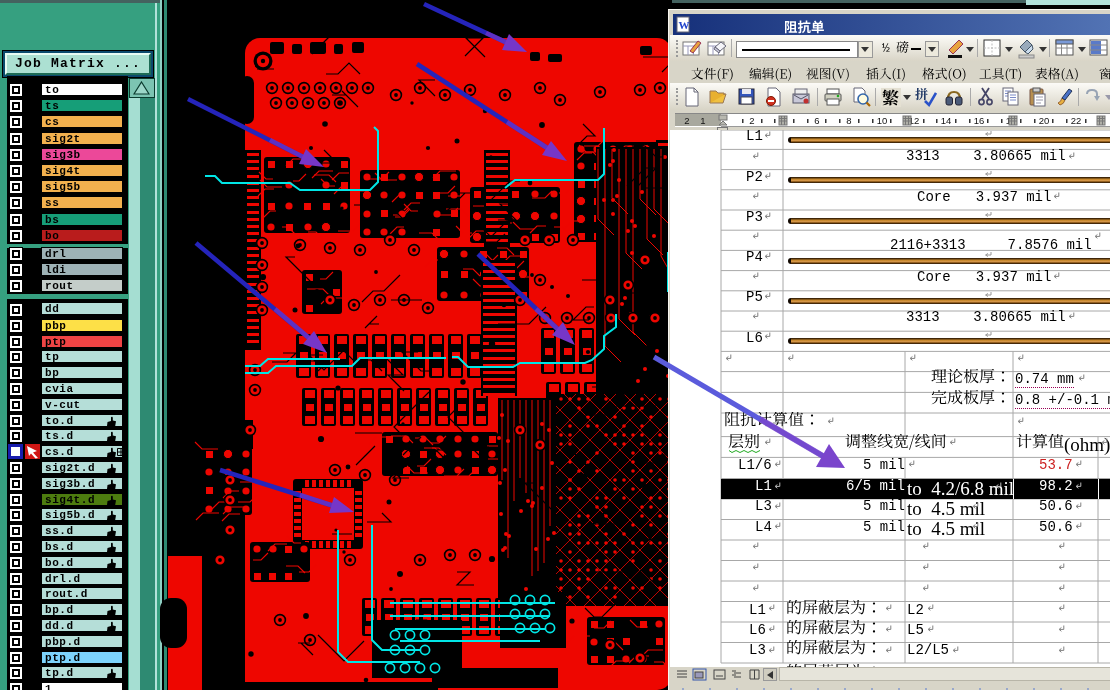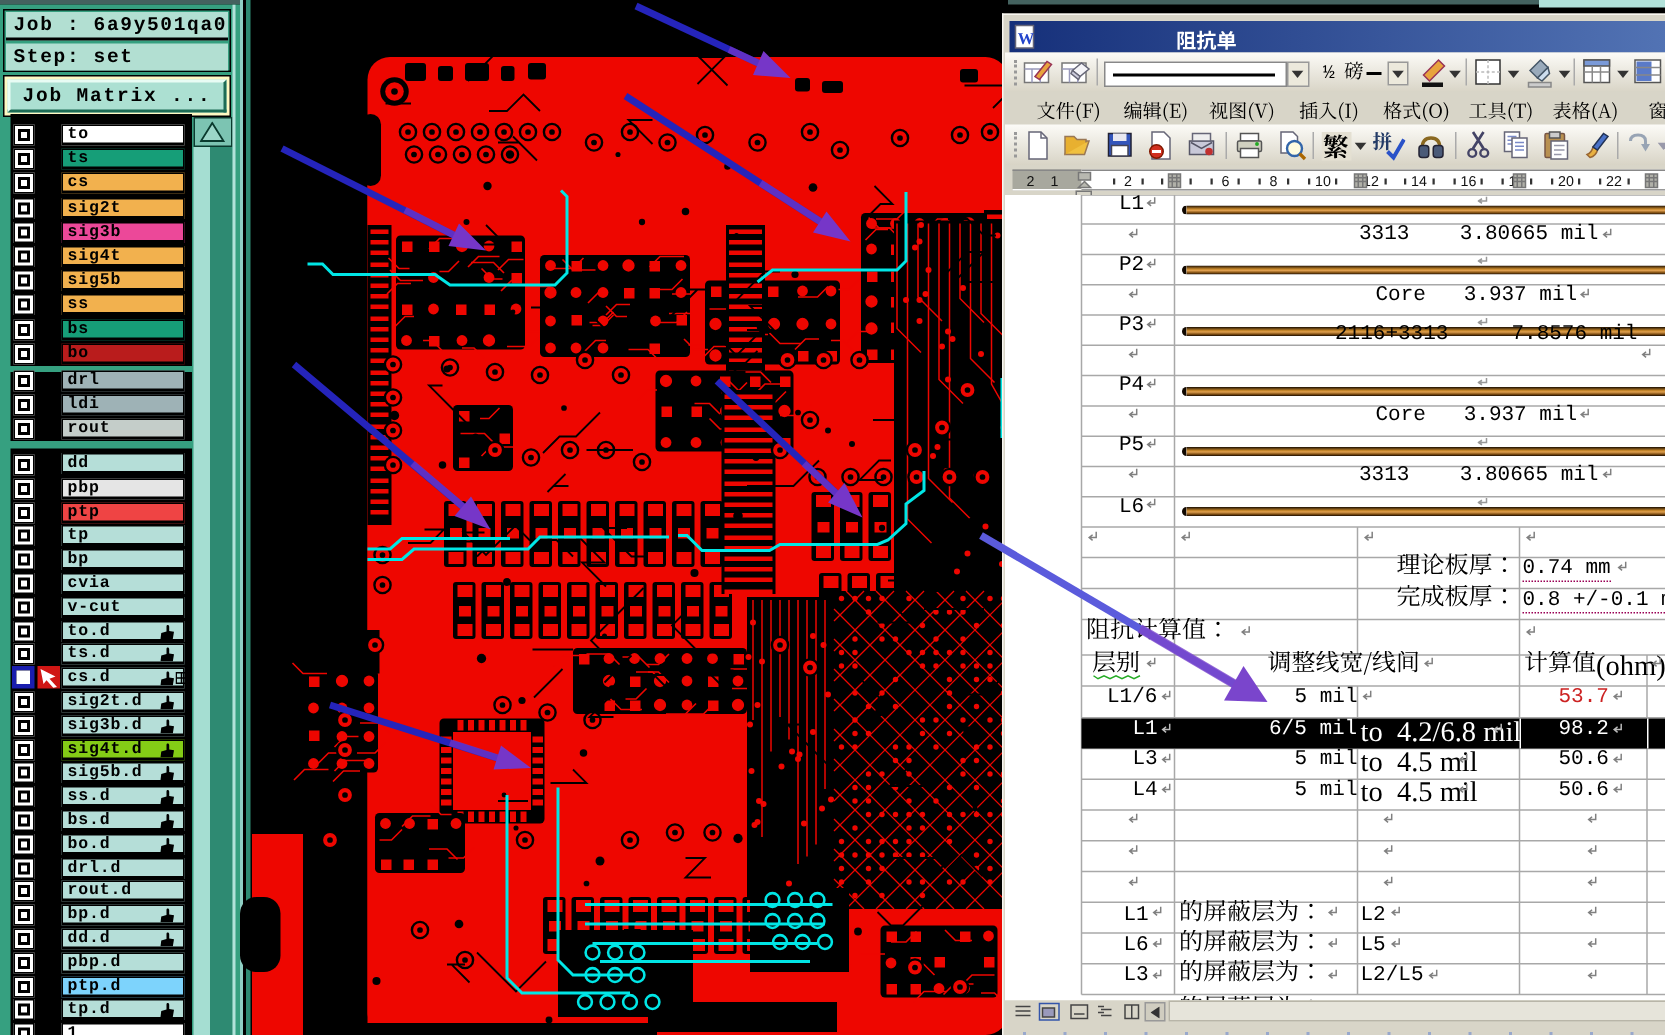--- a/index.html
+++ b/index.html
@@ -1190,25 +1190,21 @@
 
 <line x1="318" y1="254" x2="404" y2="335" stroke="#2524bb" stroke-width="4.6"></line>
 <line x1="376" y1="309" x2="404" y2="335" stroke="#7636c8" stroke-width="4.6" stroke-opacity="0.7"></line>
 <polygon points="415,345 403,322 392,335" fill="#7636c8"></polygon>
 
 <line x1="60" y1="470" x2="180" y2="508" stroke="#2524bb" stroke-width="4.6"></line>
 <line x1="140" y1="495" x2="180" y2="508" stroke="#7636c8" stroke-width="4.6" stroke-opacity="0.7"></line>
 <polygon points="194,512 174,497 169,513" fill="#7636c8"></polygon>
   </svg>
 <div class="abs" style="left:0;top:3px;width:160px;height:687px;background:#36a080;overflow:hidden">
-<div class="abs" style="left:2px;top:3px;width:152px;height:42px;border:1px solid #000;background:#36a080">
-<div class="abs mono" style="left:1px;top:1px;width:148px;height:19px;background:#b2dfd2;border-bottom:2px solid #000;font-weight:bold;font-size:13px;color:#000;line-height:18px;padding-left:5px;letter-spacing:1.1px">Job : 6a9y501qa0</div>
-<div class="abs mono" style="left:1px;top:22px;width:148px;height:18px;background:#b2dfd2;font-weight:bold;font-size:13px;color:#000;line-height:17px;padding-left:5px;letter-spacing:1.1px">Step: set</div>
-</div>
-<div class="abs" style="left:2px;top:47px;width:152px;height:28px;border:1px solid #000;background:#fef9c3">
+<div class="abs" style="left:2px;top:47px;width:152px;height:28px;border:1px solid #000;background:#0c4a6e">
 <div class="abs mono" style="left:2px;top:2px;width:146px;height:22px;background:#ace0d2;border-top:2px solid #e8fcf4;border-left:2px solid #e8fcf4;border-right:2px solid #1d6b55;border-bottom:2px solid #1d6b55;font-weight:bold;font-size:13px;color:#000;line-height:18px;padding-left:8px;letter-spacing:1.2px">Job Matrix ...</div>
 </div>
 <div class="abs" style="left:7px;top:73px;width:121px;height:614px;background:#000"></div>
 
 <div class="abs" style="left:9px;top:80px;width:14px;height:14px;background:#fff;border:1.5px solid #000"></div>
 <div class="abs" style="left:12px;top:83px;width:8px;height:8px;background:#fff;border:2px solid #000"></div>
 <div class="abs row-label" style="left:41px;top:80px;width:82px;height:14px;background:#ffffff;border:1px solid #000;border-bottom:2px solid #000">to</div>
 
 <div class="abs" style="left:9px;top:96px;width:14px;height:14px;background:#fff;border:1.5px solid #000"></div>
 <div class="abs" style="left:12px;top:99px;width:8px;height:8px;background:#fff;border:2px solid #000"></div>
@@ -1259,21 +1255,21 @@
 <div class="abs" style="left:12px;top:279px;width:8px;height:8px;background:#fff;border:2px solid #000"></div>
 <div class="abs row-label" style="left:41px;top:276px;width:82px;height:14px;background:#c4cdc9;border:1px solid #000;border-bottom:2px solid #000">rout</div>
 <div class="abs" style="left:0px;top:291px;width:140px;height:5px;background:#36a080"></div>
 
 <div class="abs" style="left:9px;top:300px;width:14px;height:14px;background:#fff;border:1.5px solid #000"></div>
 <div class="abs" style="left:12px;top:303px;width:8px;height:8px;background:#fff;border:2px solid #000"></div>
 <div class="abs row-label" style="left:41px;top:299px;width:82px;height:14px;background:#b5ded8;border:1px solid #000;border-bottom:2px solid #000">dd</div>
 
 <div class="abs" style="left:9px;top:316px;width:14px;height:14px;background:#fff;border:1.5px solid #000"></div>
 <div class="abs" style="left:12px;top:319px;width:8px;height:8px;background:#fff;border:2px solid #000"></div>
-<div class="abs row-label" style="left:41px;top:316px;width:82px;height:14px;background:#e5e5e5;border:1px solid #000;border-bottom:2px solid #000">pbp</div>
+<div class="abs row-label" style="left:41px;top:316px;width:82px;height:14px;background:#fde047;border:1px solid #000;border-bottom:2px solid #000">pbp</div>
 
 <div class="abs" style="left:9px;top:332px;width:14px;height:14px;background:#fff;border:1.5px solid #000"></div>
 <div class="abs" style="left:12px;top:335px;width:8px;height:8px;background:#fff;border:2px solid #000"></div>
 <div class="abs row-label" style="left:41px;top:332px;width:82px;height:14px;background:#ef4444;border:1px solid #000;border-bottom:2px solid #000">ptp</div>
 
 <div class="abs" style="left:9px;top:347px;width:14px;height:14px;background:#fff;border:1.5px solid #000"></div>
 <div class="abs" style="left:12px;top:350px;width:8px;height:8px;background:#fff;border:2px solid #000"></div>
 <div class="abs row-label" style="left:41px;top:347px;width:82px;height:14px;background:#b5ded8;border:1px solid #000;border-bottom:2px solid #000">tp</div>
 
 <div class="abs" style="left:9px;top:363px;width:14px;height:14px;background:#fff;border:1.5px solid #000"></div>
@@ -1326,21 +1322,21 @@
 
 <div class="abs" style="left:9px;top:474px;width:14px;height:14px;background:#fff;border:1.5px solid #000"></div>
 <div class="abs" style="left:12px;top:477px;width:8px;height:8px;background:#fff;border:2px solid #000"></div>
 <div class="abs row-label" style="left:41px;top:474px;width:82px;height:14px;background:#b5ded8;border:1px solid #000;border-bottom:2px solid #000">sig3b.d</div>
 <svg class="abs" style="left:106px;top:476px" width="10" height="10">
       <path d="M1,10 L1.5,6 L5,5 L5,1.6 C5,0.3 6.8,0.3 6.8,1.8 L6.8,4.6 L10,5.2 L9.2,10 Z" fill="#000"></path>
     </svg>
 
 <div class="abs" style="left:9px;top:490px;width:14px;height:14px;background:#fff;border:1.5px solid #000"></div>
 <div class="abs" style="left:12px;top:493px;width:8px;height:8px;background:#fff;border:2px solid #000"></div>
-<div class="abs row-label" style="left:41px;top:490px;width:82px;height:14px;background:#84cc16;border:1px solid #000;border-bottom:2px solid #000">sig4t.d</div>
+<div class="abs row-label" style="left:41px;top:490px;width:82px;height:14px;background:#4d7c0f;border:1px solid #000;border-bottom:2px solid #000">sig4t.d</div>
 <svg class="abs" style="left:106px;top:492px" width="10" height="10">
       <path d="M1,10 L1.5,6 L5,5 L5,1.6 C5,0.3 6.8,0.3 6.8,1.8 L6.8,4.6 L10,5.2 L9.2,10 Z" fill="#000"></path>
     </svg>
 
 <div class="abs" style="left:9px;top:505px;width:14px;height:14px;background:#fff;border:1.5px solid #000"></div>
 <div class="abs" style="left:12px;top:508px;width:8px;height:8px;background:#fff;border:2px solid #000"></div>
 <div class="abs row-label" style="left:41px;top:505px;width:82px;height:14px;background:#b5ded8;border:1px solid #000;border-bottom:2px solid #000">sig5b.d</div>
 <svg class="abs" style="left:106px;top:507px" width="10" height="10">
       <path d="M1,10 L1.5,6 L5,5 L5,1.6 C5,0.3 6.8,0.3 6.8,1.8 L6.8,4.6 L10,5.2 L9.2,10 Z" fill="#000"></path>
     </svg>
@@ -1775,21 +1771,21 @@
 <svg class="abs" style="left:81px;top:22px" width="12" height="10">
         <use href="#g_ret" x="0" y="0" stroke="#808080"></use>
       </svg>
 <div class="abs doc" style="left:247px;top:59px">Core   3.937 mil</div>
 <svg class="abs" style="left:382px;top:62px" width="12" height="10">
         <use href="#g_ret" x="0" y="0" stroke="#808080"></use>
       </svg>
 <svg class="abs" style="left:81px;top:62px" width="12" height="10">
         <use href="#g_ret" x="0" y="0" stroke="#808080"></use>
       </svg>
-<div class="abs doc" style="left:220px;top:85px">2116+3313     7.8576 mil</div>
+<div class="abs doc" style="left:220px;top:107px">2116+3313     7.8576 mil</div>
 <svg class="abs" style="left:423px;top:102px" width="12" height="10">
         <use href="#g_ret" x="0" y="0" stroke="#808080"></use>
       </svg>
 <svg class="abs" style="left:81px;top:102px" width="12" height="10">
         <use href="#g_ret" x="0" y="0" stroke="#808080"></use>
       </svg>
 <div class="abs doc" style="left:247px;top:139px">Core   3.937 mil</div>
 <svg class="abs" style="left:382px;top:142px" width="12" height="10">
         <use href="#g_ret" x="0" y="0" stroke="#808080"></use>
       </svg>

